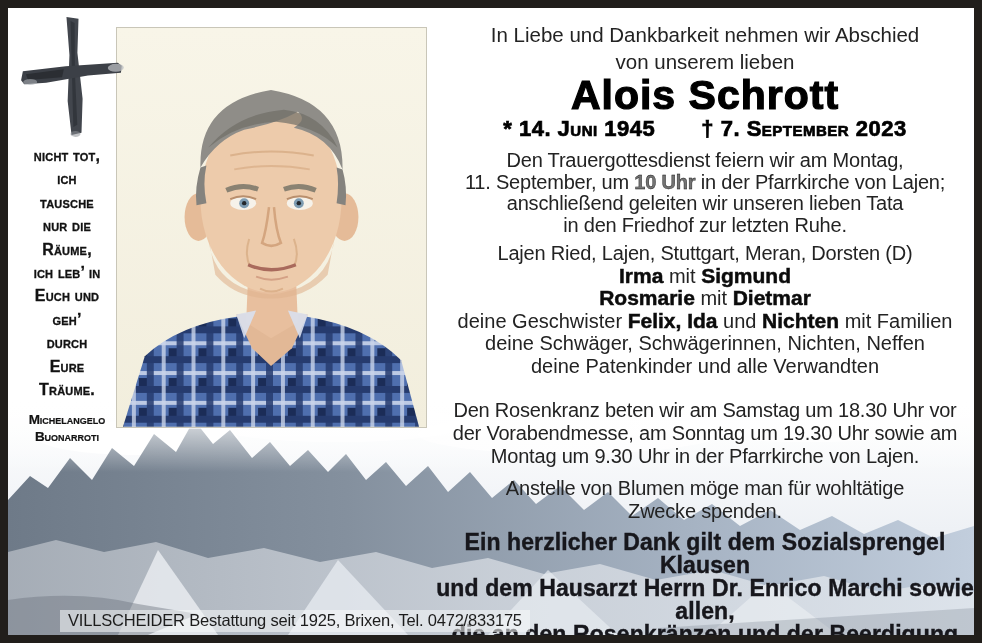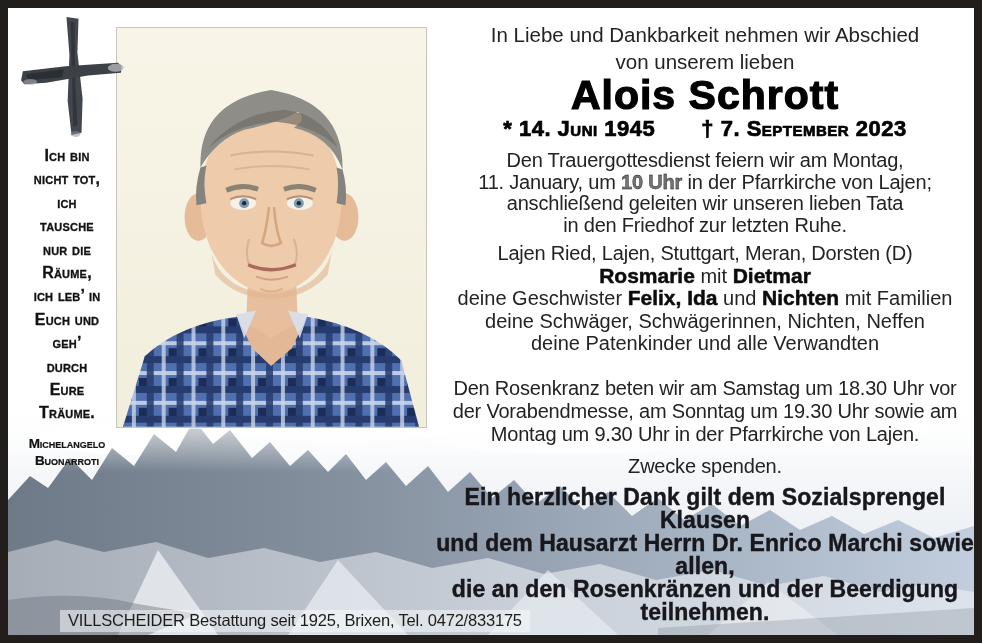--- a/index.html
+++ b/index.html
@@ -153,21 +153,20 @@
         <path d="M3,66 L5,57 L48,53 L100,51 L104,54 L103,61 L70,63 L28,69 L6,70 Z" fill="#3c4047"></path>
         <path d="M8,60 L46,56 L44,64 L10,66 Z" fill="#23262b" opacity="0.7"></path>
         <ellipse cx="98" cy="56" rx="8" ry="4" fill="#b9bcc0" opacity="0.75"></ellipse>
         <ellipse cx="12" cy="68" rx="7" ry="3" fill="#a9adb2" opacity="0.6"></ellipse>
         <ellipse cx="56" cy="121" rx="5" ry="3" fill="#8e9298" opacity="0.55"></ellipse>
       </g>
     </svg>
   </div>
 
   <div class="poem-col">
-    <div class="poem-line">Ich bin</div>
     <div class="poem-line">nicht tot,</div>
     <div class="poem-line">ich</div>
     <div class="poem-line">tausche</div>
     <div class="poem-line">nur die</div>
     <div class="poem-line">Räume,</div>
     <div class="poem-line">ich leb’ in</div>
     <div class="poem-line">Euch und</div>
     <div class="poem-line">geh’</div>
     <div class="poem-line">durch</div>
     <div class="poem-line">Eure</div>
@@ -250,32 +249,37 @@
     <div class="name">Alois Schrott</div>
 
     <div class="dates">
       <span class="birth">* 14. Juni 1945</span>
       <span class="death">† 7. September 2023</span>
     </div>
 
     <div class="service">
       <div class="body-line">Den Trauergottesdienst feiern wir am Montag,</div>
       <div class="body-line">
-        <span>11. January, um</span>
+        <span>11. September, um</span>
         <span class="bold-inline">10 Uhr</span>
         <span>in der Pfarrkirche von Lajen;</span>
       </div>
       <div class="body-line">anschließend geleiten wir unseren lieben Tata</div>
       <div class="body-line">in den Friedhof zur letzten Ruhe.</div>
     </div>
 
     <div class="places body-line">Lajen Ried, Lajen, Stuttgart, Meran, Dorsten (D)</div>
 
 
 
+    <div class="fam-line">
+      <span class="fam-name">Irma</span>
+      <span>mit</span>
+      <span class="fam-name">Sigmund</span>
+    </div>
 
     <div class="fam-line">
       <span class="fam-name">Rosmarie</span>
       <span>mit</span>
       <span class="fam-name">Dietmar</span>
     </div>
 
     <div class="fam-line">
       <span>deine Geschwister</span>
       <span class="fam-name">Felix, Ida</span>
@@ -287,20 +291,21 @@
     <div class="fam-line">deine Schwäger, Schwägerinnen, Nichten, Neffen</div>
     <div class="fam-line">deine Patenkinder und alle Verwandten</div>
 
     <div class="rosary">
       <div class="body-line">Den Rosenkranz beten wir am Samstag um 18.30 Uhr vor</div>
       <div class="body-line">der Vorabendmesse, am Sonntag um 19.30 Uhr sowie am</div>
       <div class="body-line">Montag um 9.30 Uhr in der Pfarrkirche von Lajen.</div>
     </div>
 
     <div class="flowers">
+      <div class="body-line">Anstelle von Blumen möge man für wohltätige</div>
       <div class="body-line">Zwecke spenden.</div>
     </div>
 
     <div class="thanks">
       <div class="thanks-line">Ein herzlicher Dank gilt dem Sozialsprengel Klausen</div>
       <div class="thanks-line">und dem Hausarzt Herrn Dr. Enrico Marchi sowie allen,</div>
       <div class="thanks-line">die an den Rosenkränzen und der Beerdigung teilnehmen.</div>
     </div>
   </div>
 

